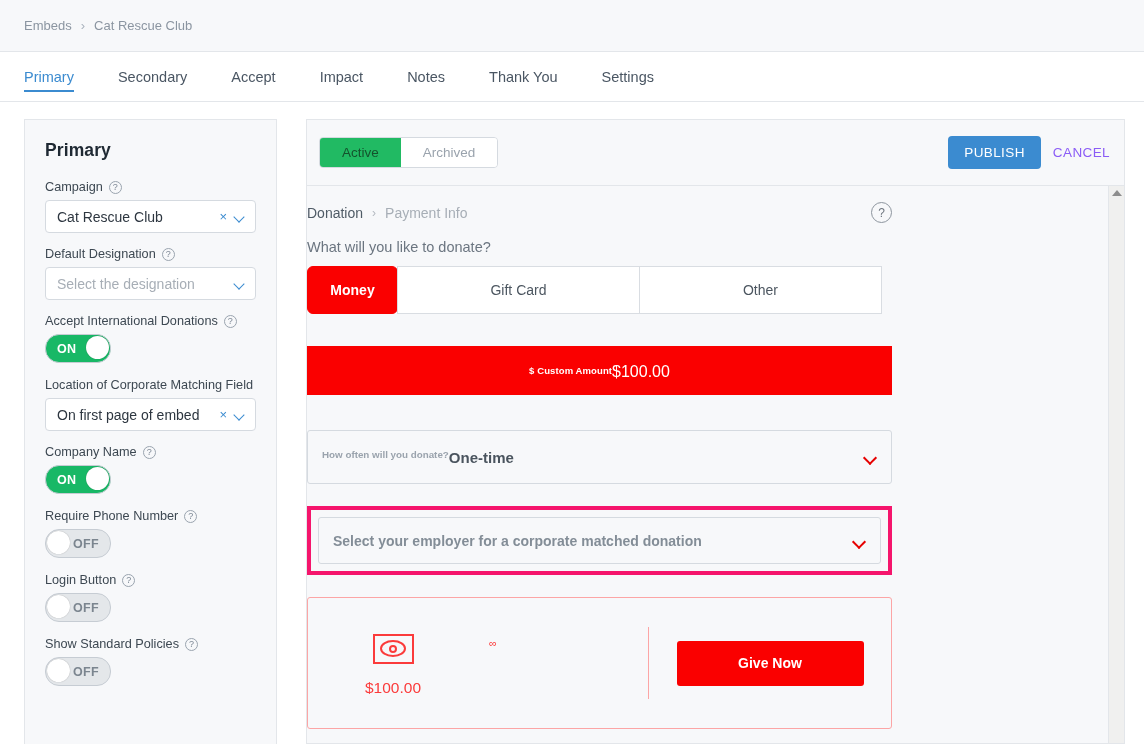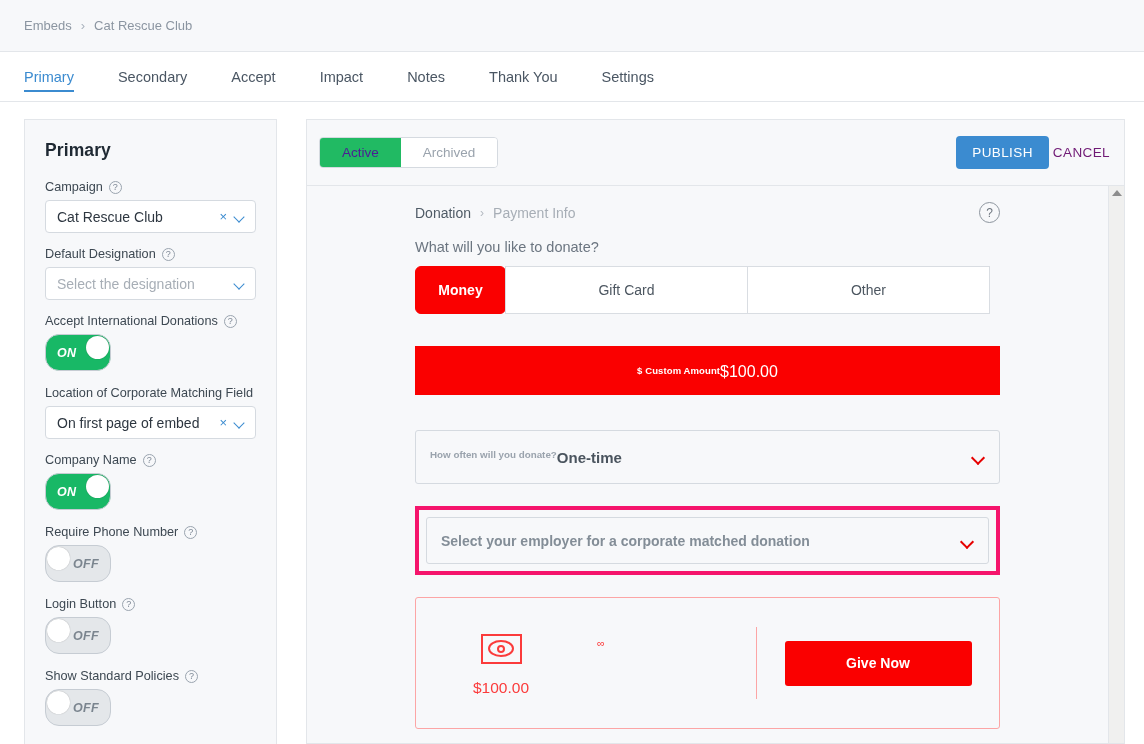--- a/index.html
+++ b/index.html
@@ -113,27 +113,26 @@
   }
   .chev::before {
     content: ""; position: absolute; left: 0; top: 0;
     width: 7px; height: 7px;
     border-right: 1.7px solid #3b8bd0;
     border-bottom: 1.7px solid #3b8bd0;
     transform: rotate(45deg);
   }
   .toggle-field { margin-bottom: 15px; }
   .toggle {
-    width: 66px; height: 37px;
+    width: 66px; height: 29px;
     border-radius: 14px;
     display: flex; align-items: center;
     position: relative;
     cursor: pointer;
     border: 1px solid #c6ccd3;
-    font-style: italic;
   }
   .toggle.on { background: #18b866; justify-content: flex-start; }
   .toggle.off { background: #e4e7ea; justify-content: flex-end; }
   .toggle .knob {
     width: 23px; height: 23px; border-radius: 50%;
     background: #ffffff;
     position: absolute; top: 1px;
     box-shadow: 0 0 1px rgba(0,0,0,.35);
   }
   .toggle.on .knob { right: 1px; }
@@ -163,52 +162,52 @@
     display: flex; border-radius: 4px; overflow: hidden;
     border: 1px solid #d5dae0;
     height: 31px;
   }
   .seg {
     display: flex; align-items: center; justify-content: center;
     font-size: 13.5px;
     padding: 0 22px;
     cursor: pointer;
   }
-  .seg.active { background: #21ba63; color: #4c1d95; }
+  .seg.active { background: #21ba63; color: #14532d; }
   .seg.inactive { background: #ffffff; color: #9aa3ad; }
   .toolbar-right { margin-left: auto; display: flex; align-items: center; }
   .btn-publish {
     background: #3b8bd0; color: #ffffff;
     border: none; border-radius: 4px;
     font-size: 13.5px; letter-spacing: .4px;
     padding: 9px 16px;
     cursor: pointer;
     font-family: "Liberation Sans", sans-serif;
   }
   .btn-cancel {
     background: none; border: none;
-    color: #701a75; font-size: 13.5px; letter-spacing: .4px;
-    margin-left: 4px; cursor: pointer;
+    color: #8b5cf6; font-size: 13.5px; letter-spacing: .4px;
+    margin-left: 12px; cursor: pointer;
     font-family: "Liberation Sans", sans-serif;
   }
 
   
   .preview-pane {
     border: 1px solid #e3e6ea;
     border-top: none;
     background: #f7f8fa;
     flex: 1;
     display: flex;
     position: relative;
     overflow: hidden;
   }
   .preview-inner {
     flex: 1;
     padding: 16px 0 0 0;
-    display: flex; justify-content: center;
+    display: flex; justify-content: flex-start;
   }
   .embed {
     width: 585px;
     padding-top: 0px;
   }
   .embed-head {
     display: flex; align-items: center;
     margin-bottom: 16px;
   }
   .eb-crumb { font-size: 14px; color: #4f5b66; }

